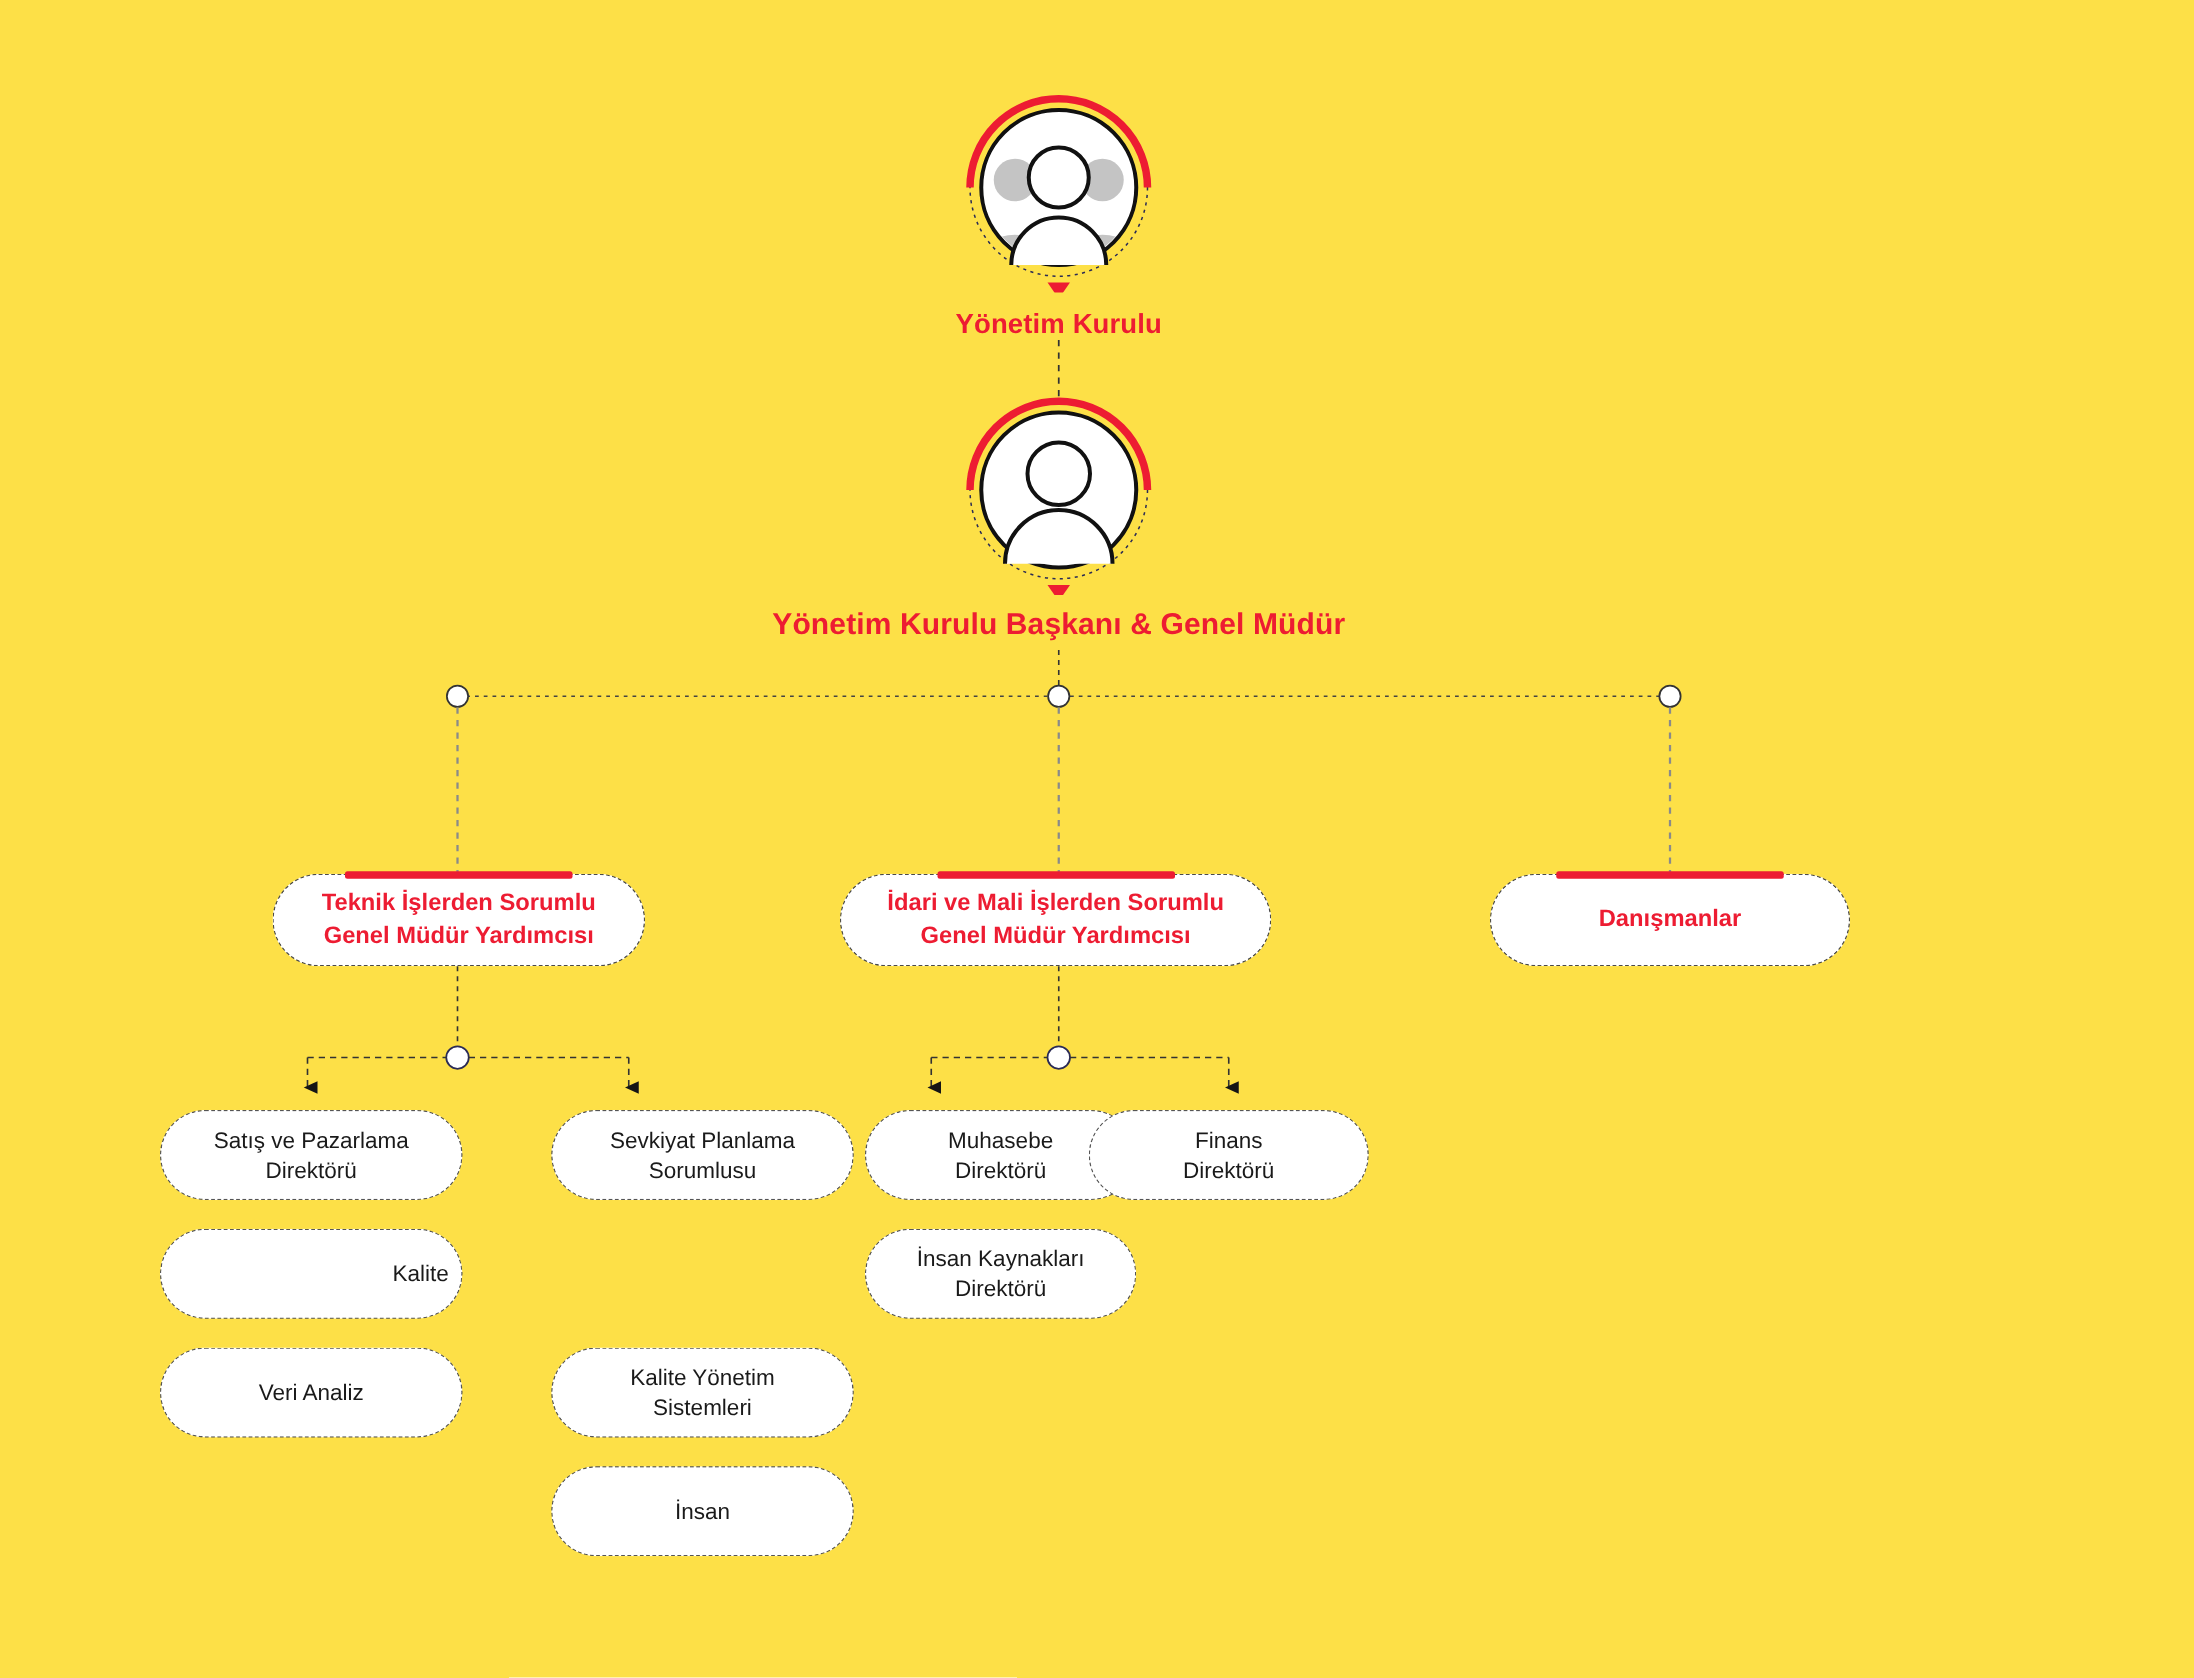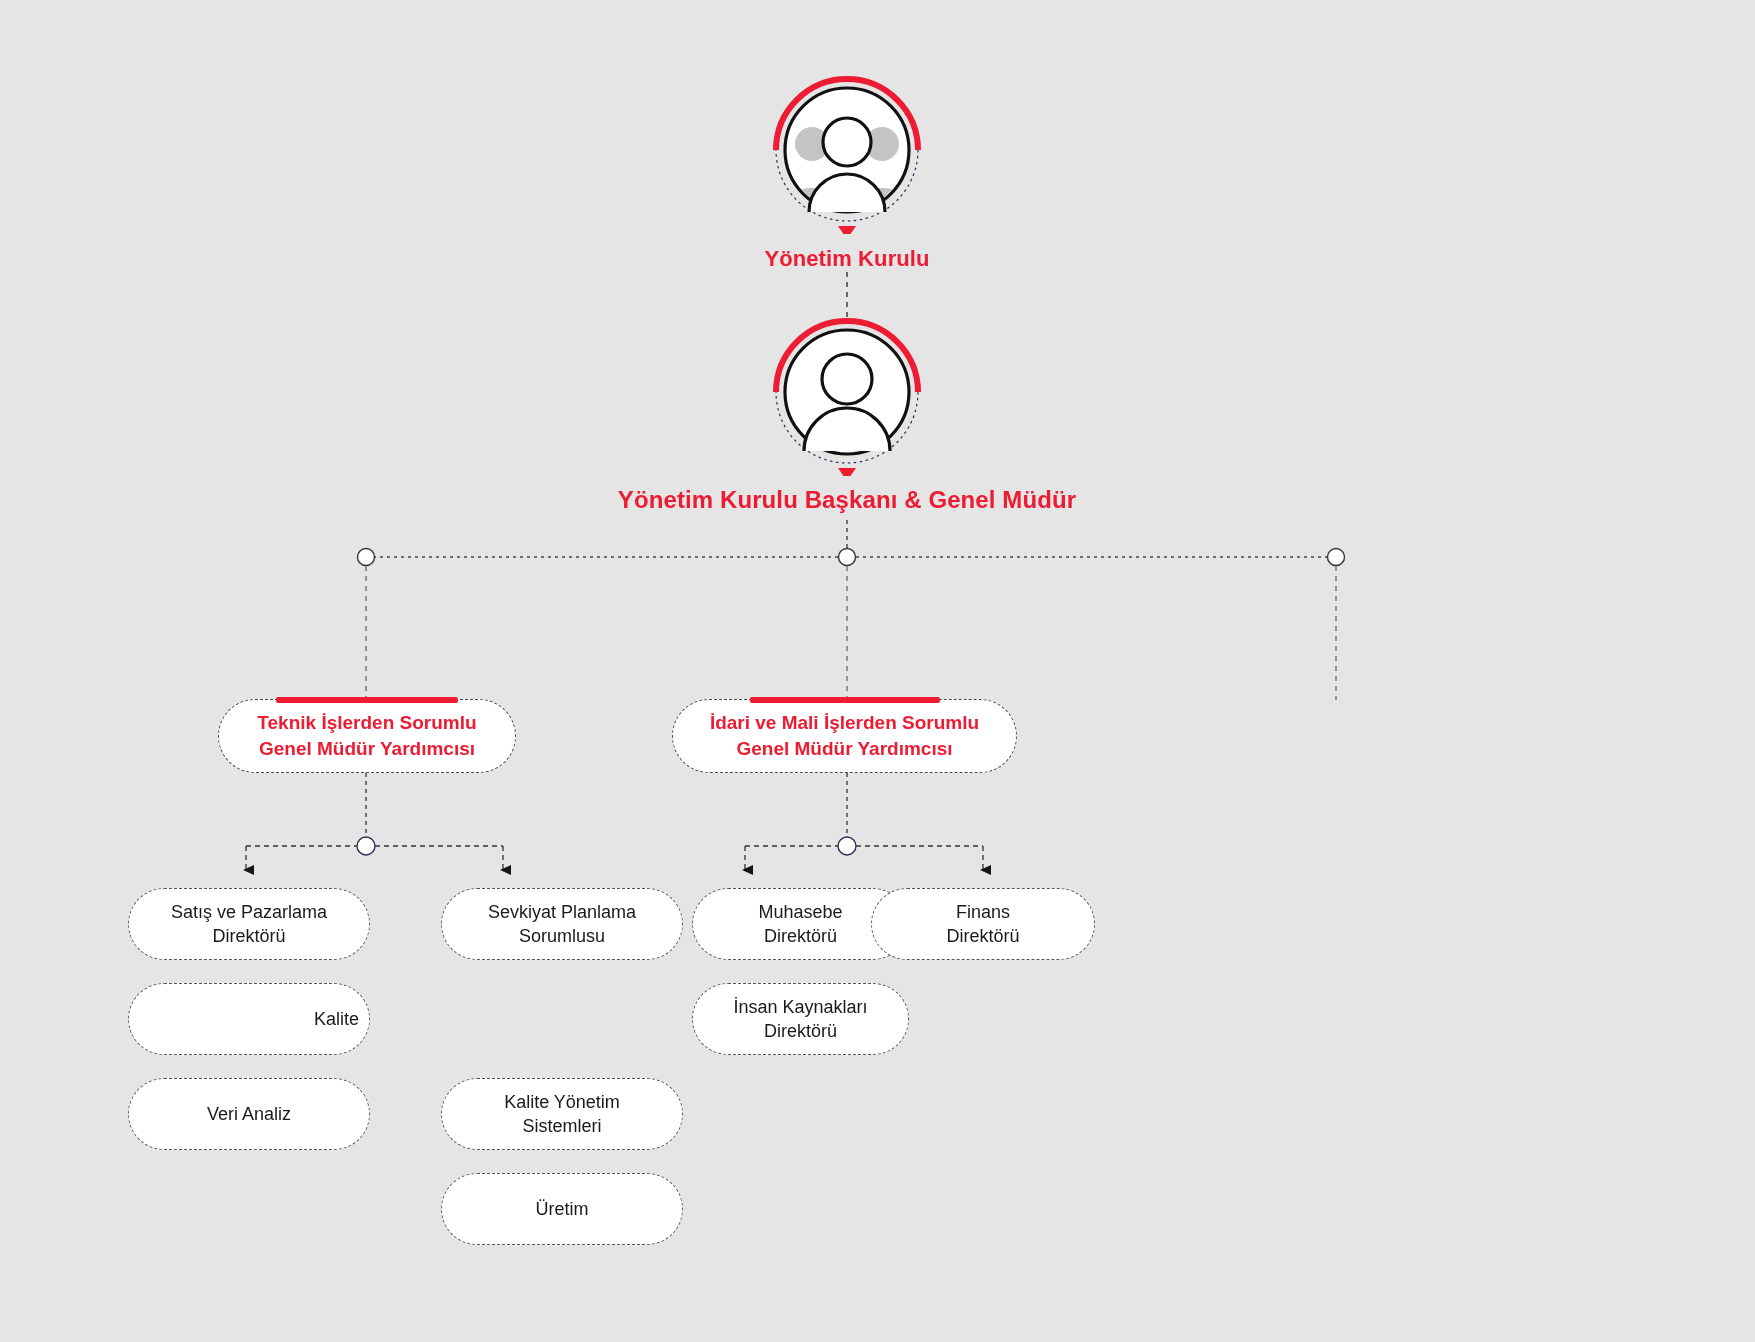--- a/index.html
+++ b/index.html
@@ -7,21 +7,21 @@
     padding: 0;
     background: #ffffff;
   }
   body {
     font-family: "Liberation Sans", sans-serif;
   }
   #chart-root {
     position: relative;
     width: 1755px;
     height: 1342px;
-    background: #e5e5e5;
+    background: #fde047;
     overflow: hidden;
   }
   .svg-layer {
     position: absolute;
     left: 0;
     top: 0;
     width: 1755px;
     height: 1342px;
     pointer-events: none;
   }
@@ -202,20 +202,26 @@
   </div>
 
   <div class="vp-box" id="vp-admin">
     <div class="vp-topbar"></div>
     <div class="vp-label">
       <span>İdari ve Mali İşlerden Sorumlu</span><br>
       <span>Genel Müdür Yardımcısı</span>
     </div>
   </div>
 
+  <div class="vp-box" id="vp-advisors">
+    <div class="vp-topbar"></div>
+    <div class="vp-label">
+      <span>Danışmanlar</span>
+    </div>
+  </div>
 
   <div class="leaf-box" style="left:128px; top:888px; width:242px; height:72px;">
     <div class="leaf-label">
       <span>Satış ve Pazarlama</span><br>
       <span>Direktörü</span>
     </div>
   </div>
 
   <div class="leaf-box" style="left:128px; top:983px; width:242px; height:72px;justify-content:flex-end;">
     <div class="leaf-label">
@@ -240,21 +246,21 @@
 
   <div class="leaf-box" style="left:441px; top:1078px; width:242px; height:72px;">
     <div class="leaf-label">
       <span>Kalite Yönetim</span><br>
       <span>Sistemleri</span>
     </div>
   </div>
 
   <div class="leaf-box" style="left:441px; top:1173px; width:242px; height:72px;">
     <div class="leaf-label">
-      <span>Üretim</span>
+      <span>İnsan</span>
     </div>
   </div>
 
   <div class="leaf-box" style="left:692px; top:888px; width:217px; height:72px;">
     <div class="leaf-label">
       <span>Muhasebe</span><br>
       <span>Direktörü</span>
     </div>
   </div>
 

